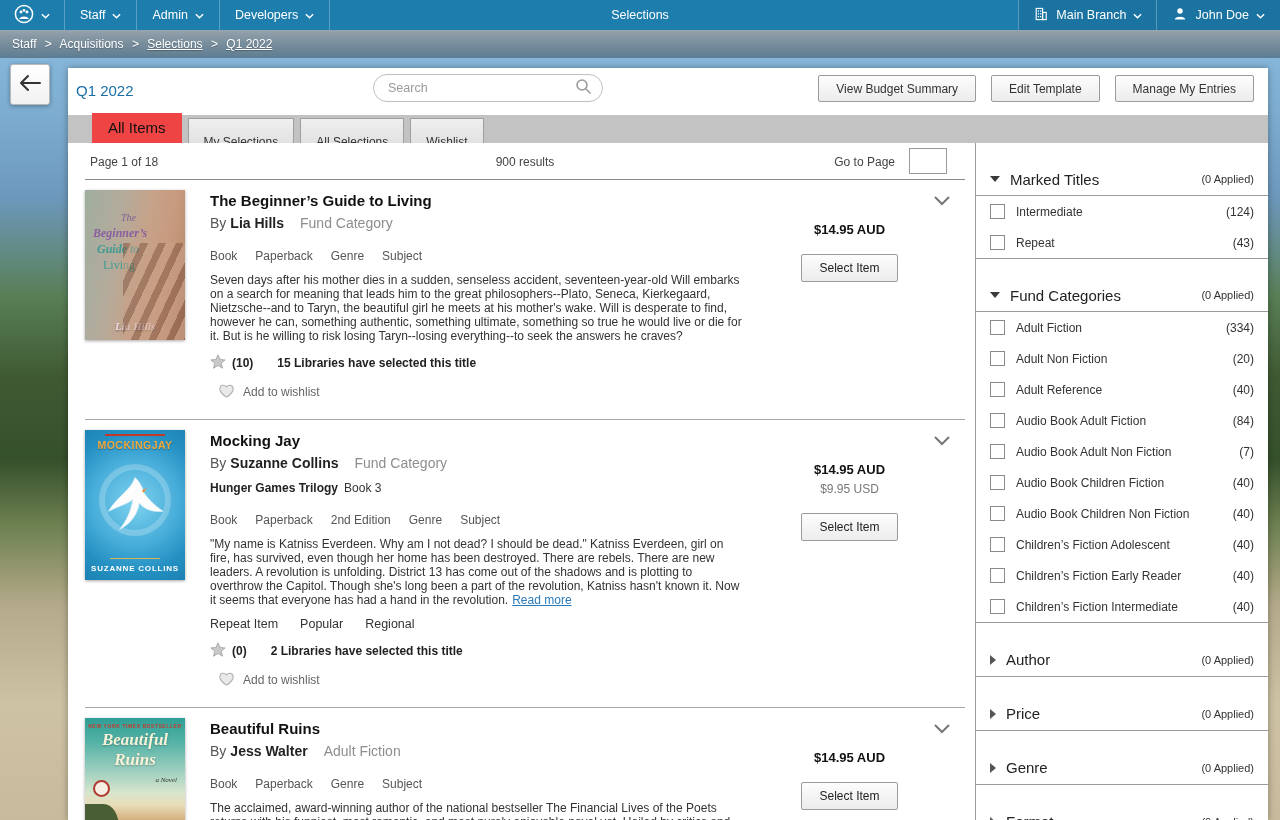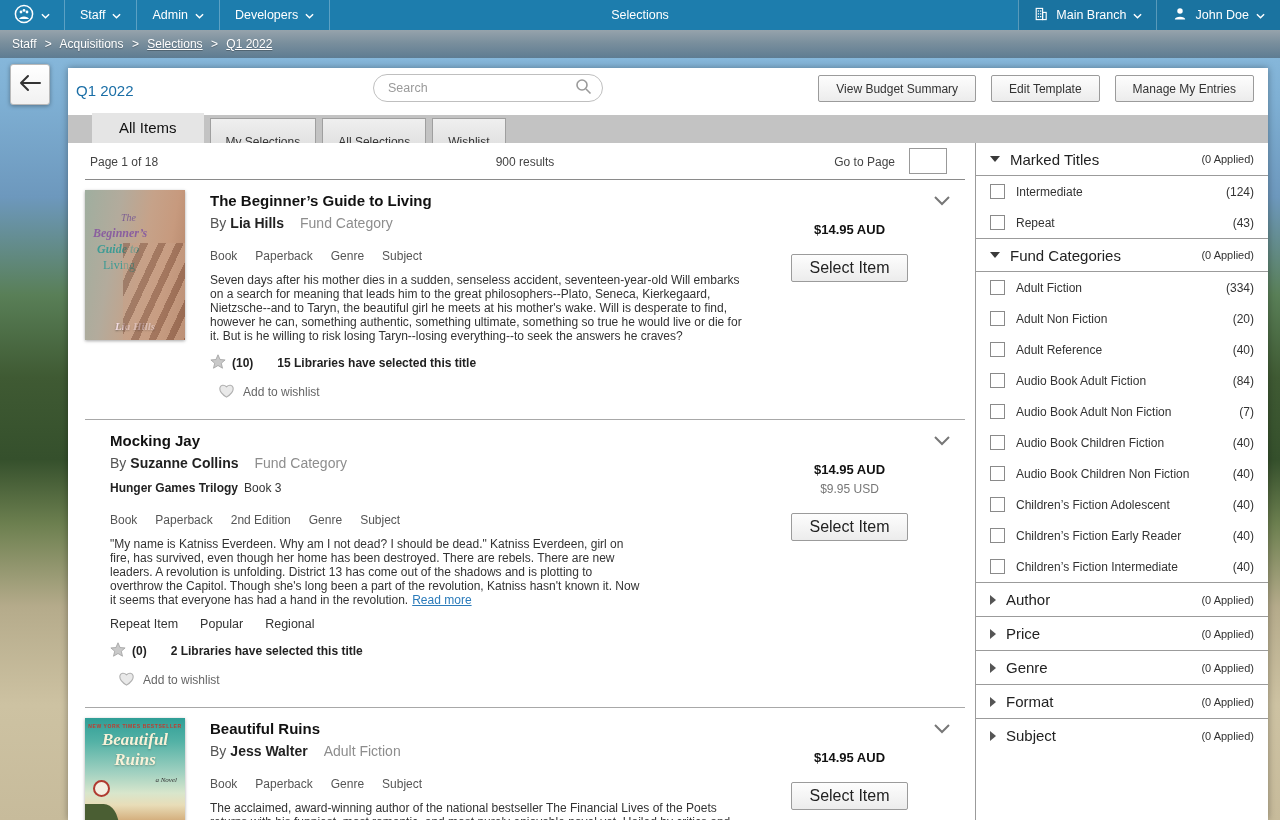--- a/index.html
+++ b/index.html
@@ -43,22 +43,22 @@
   .search input::placeholder { color:#9a9a9a; }
   .head-buttons { position:absolute; right:14px; top:7px; display:flex; gap:15px; }
   .btn { height:27px; padding:0 17px; font-size:12px; color:#333; font-family:"Liberation Sans",sans-serif;
     background:linear-gradient(#fdfdfd,#ececec); border:1px solid #9b9b9b; border-radius:2px; cursor:pointer; }
 
   
   .tabstrip { position:relative; height:28px; background:#c3c3c3; padding-left:24px; display:flex; }
   .tab { cursor:pointer; }
   .tab.inactive { margin-top:3px; height:25px; line-height:23px; padding:12px 15px; font-size:12px; color:#333;
     background:linear-gradient(#efefef,#e2e2e2); border:1px solid #9f9f9f; border-bottom:none; margin-right:6px; }
-  .tab.active { margin-top:-2px; height:30px; line-height:30px; padding:0 27px; font-size:15px; color:#111;
-    background:#e5e5e5; margin-right:6px; position:relative; z-index:2; }
+  .tab.active { margin-top:-2px; height:30px; line-height:30px; padding:0 16px; font-size:15px; color:#111;
+    background:#ef4444; margin-right:6px; position:relative; z-index:2; }
 
   
   .content { position:absolute; left:0; top:75px; right:0; bottom:0; background:#fff; overflow:hidden; }
   .filters { position:absolute; right:0; top:0; bottom:0; width:293px; background:#fff; border-left:1px solid #9b9b9b; }
   .list { margin-left:17px; width:880px; }
 
   .results-row { position:relative; height:37px; border-bottom:1px solid #8a8a8a; font-size:12px; color:#444; }
   .res-left { position:absolute; left:5px; top:12px; }
   .res-count { position:absolute; left:0; right:0; top:12px; text-align:center; }
   .res-goto-label { position:absolute; right:70px; top:12px; }
@@ -82,28 +82,28 @@
   .status-row { margin-top:10px; font-size:12.5px; color:#333; }
   .status-row span { margin-right:22px; }
   .star-row { margin-top:11px; display:flex; align-items:center; font-size:12px; color:#222; }
   .star-row .cnt { font-weight:700; margin-left:6px; }
   .star-row .libs { font-weight:700; margin-left:24px; }
   .wish-row { margin-top:11px; display:flex; align-items:center; font-size:12px; color:#666; cursor:pointer; }
   .wish-row span { margin-left:8px; }
   .bside { position:absolute; right:48px; top:42px; width:135px; text-align:center; }
   .price { font-size:13px; font-weight:700; color:#111; }
   .price-usd { font-size:12px; color:#777; margin-top:5px; }
-  .select-btn { margin-top:17px; height:28px; padding:0 17px; font-size:16px; color:#222; font-family:"Liberation Sans",sans-serif;
+  .select-btn { margin-top:17px; height:28px; padding:0 17px; font-size:12px; color:#222; font-family:"Liberation Sans",sans-serif;
     background:linear-gradient(#fdfdfd,#ececec); border:1px solid #9b9b9b; border-radius:2px; cursor:pointer; }
   .expand-chev { position:absolute; right:14px; top:12px; cursor:pointer; }
 
   
   .f-section { border-top:1px solid #9b9b9b; }
   .f-section:first-child { border-top:none; }
-  .f-head { position:relative; height:33px; display:flex; align-items:center; padding:0 14px; cursor:pointer; }
+  .f-head { position:relative; height:33px; display:flex; align-items:center; padding:0 14px; cursor:pointer;margin-top:20px; }
   .f-section.expanded .f-head { border-bottom:1px solid #9b9b9b; }
   .f-title { font-size:15px; color:#222; margin-left:10px; }
   .f-applied { position:absolute; right:14px; font-size:11px; color:#333; }
   .tri-down { width:0; height:0; border-left:5px solid transparent; border-right:5px solid transparent; border-top:6px solid #3a3a3a; }
   .tri-right { width:0; height:0; border-top:5px solid transparent; border-bottom:5px solid transparent; border-left:6px solid #555; }
   .f-opt { position:relative; height:31px; display:flex; align-items:center; padding:0 14px; cursor:pointer; }
   .cb { width:15px; height:15px; border:1px solid #8a8a8a; background:#fff; flex:0 0 15px; cursor:pointer; }
   .f-opt-label { font-size:12px; color:#333; margin-left:11px; }
   .f-opt-count { position:absolute; right:14px; font-size:12px; color:#333; }
 
@@ -300,20 +300,33 @@
             <button class="select-btn">Select Item</button>
           </div>
           <span class="expand-chev">
             <svg width="18" height="11" viewBox="0 0 18 11">
                 <polyline points="2,2 9,9 16,2" fill="none" stroke="#777" stroke-width="2"></polyline>
               </svg>
           </span>
         </article>
 
         <article class="book">
+          <div class="cover c2">
+            <div class="bar"></div>
+            <div class="t">MOCKINGJAY</div>
+            <div class="ring"></div>
+            <span>
+              <svg width="70" height="74" viewBox="0 0 100 100">
+                  <path d="M50 18 C44 36 26 44 12 66 C30 58 40 55 47 49 C45 64 38 80 28 92 C44 84 54 70 56 54 C63 64 78 68 90 66 C78 58 70 50 63 40 C60 30 55 22 50 18 Z" fill="#fdfdfd" stroke="#d8eef8" stroke-width="1"></path>
+                  <path d="M60 36 L67 33 L62 40 Z" fill="#e8913a"></path>
+                </svg>
+            </span>
+            <div class="gold"></div>
+            <div class="a">SUZANNE COLLINS</div>
+          </div>
           <div class="binfo">
             <h2 class="btitle">Mocking Jay</h2>
             <div class="byline">
               <span>By</span><b>Suzanne Collins</b><span class="fundcat">Fund Category</span>
             </div>
             <div class="series-row">
               <b>Hunger Games Trilogy</b><span>Book 3</span>
             </div>
             <div class="tagrow">
               <span>Book</span><span>Paperback</span><span>2nd Edition</span><span>Genre</span><span>Subject</span>

